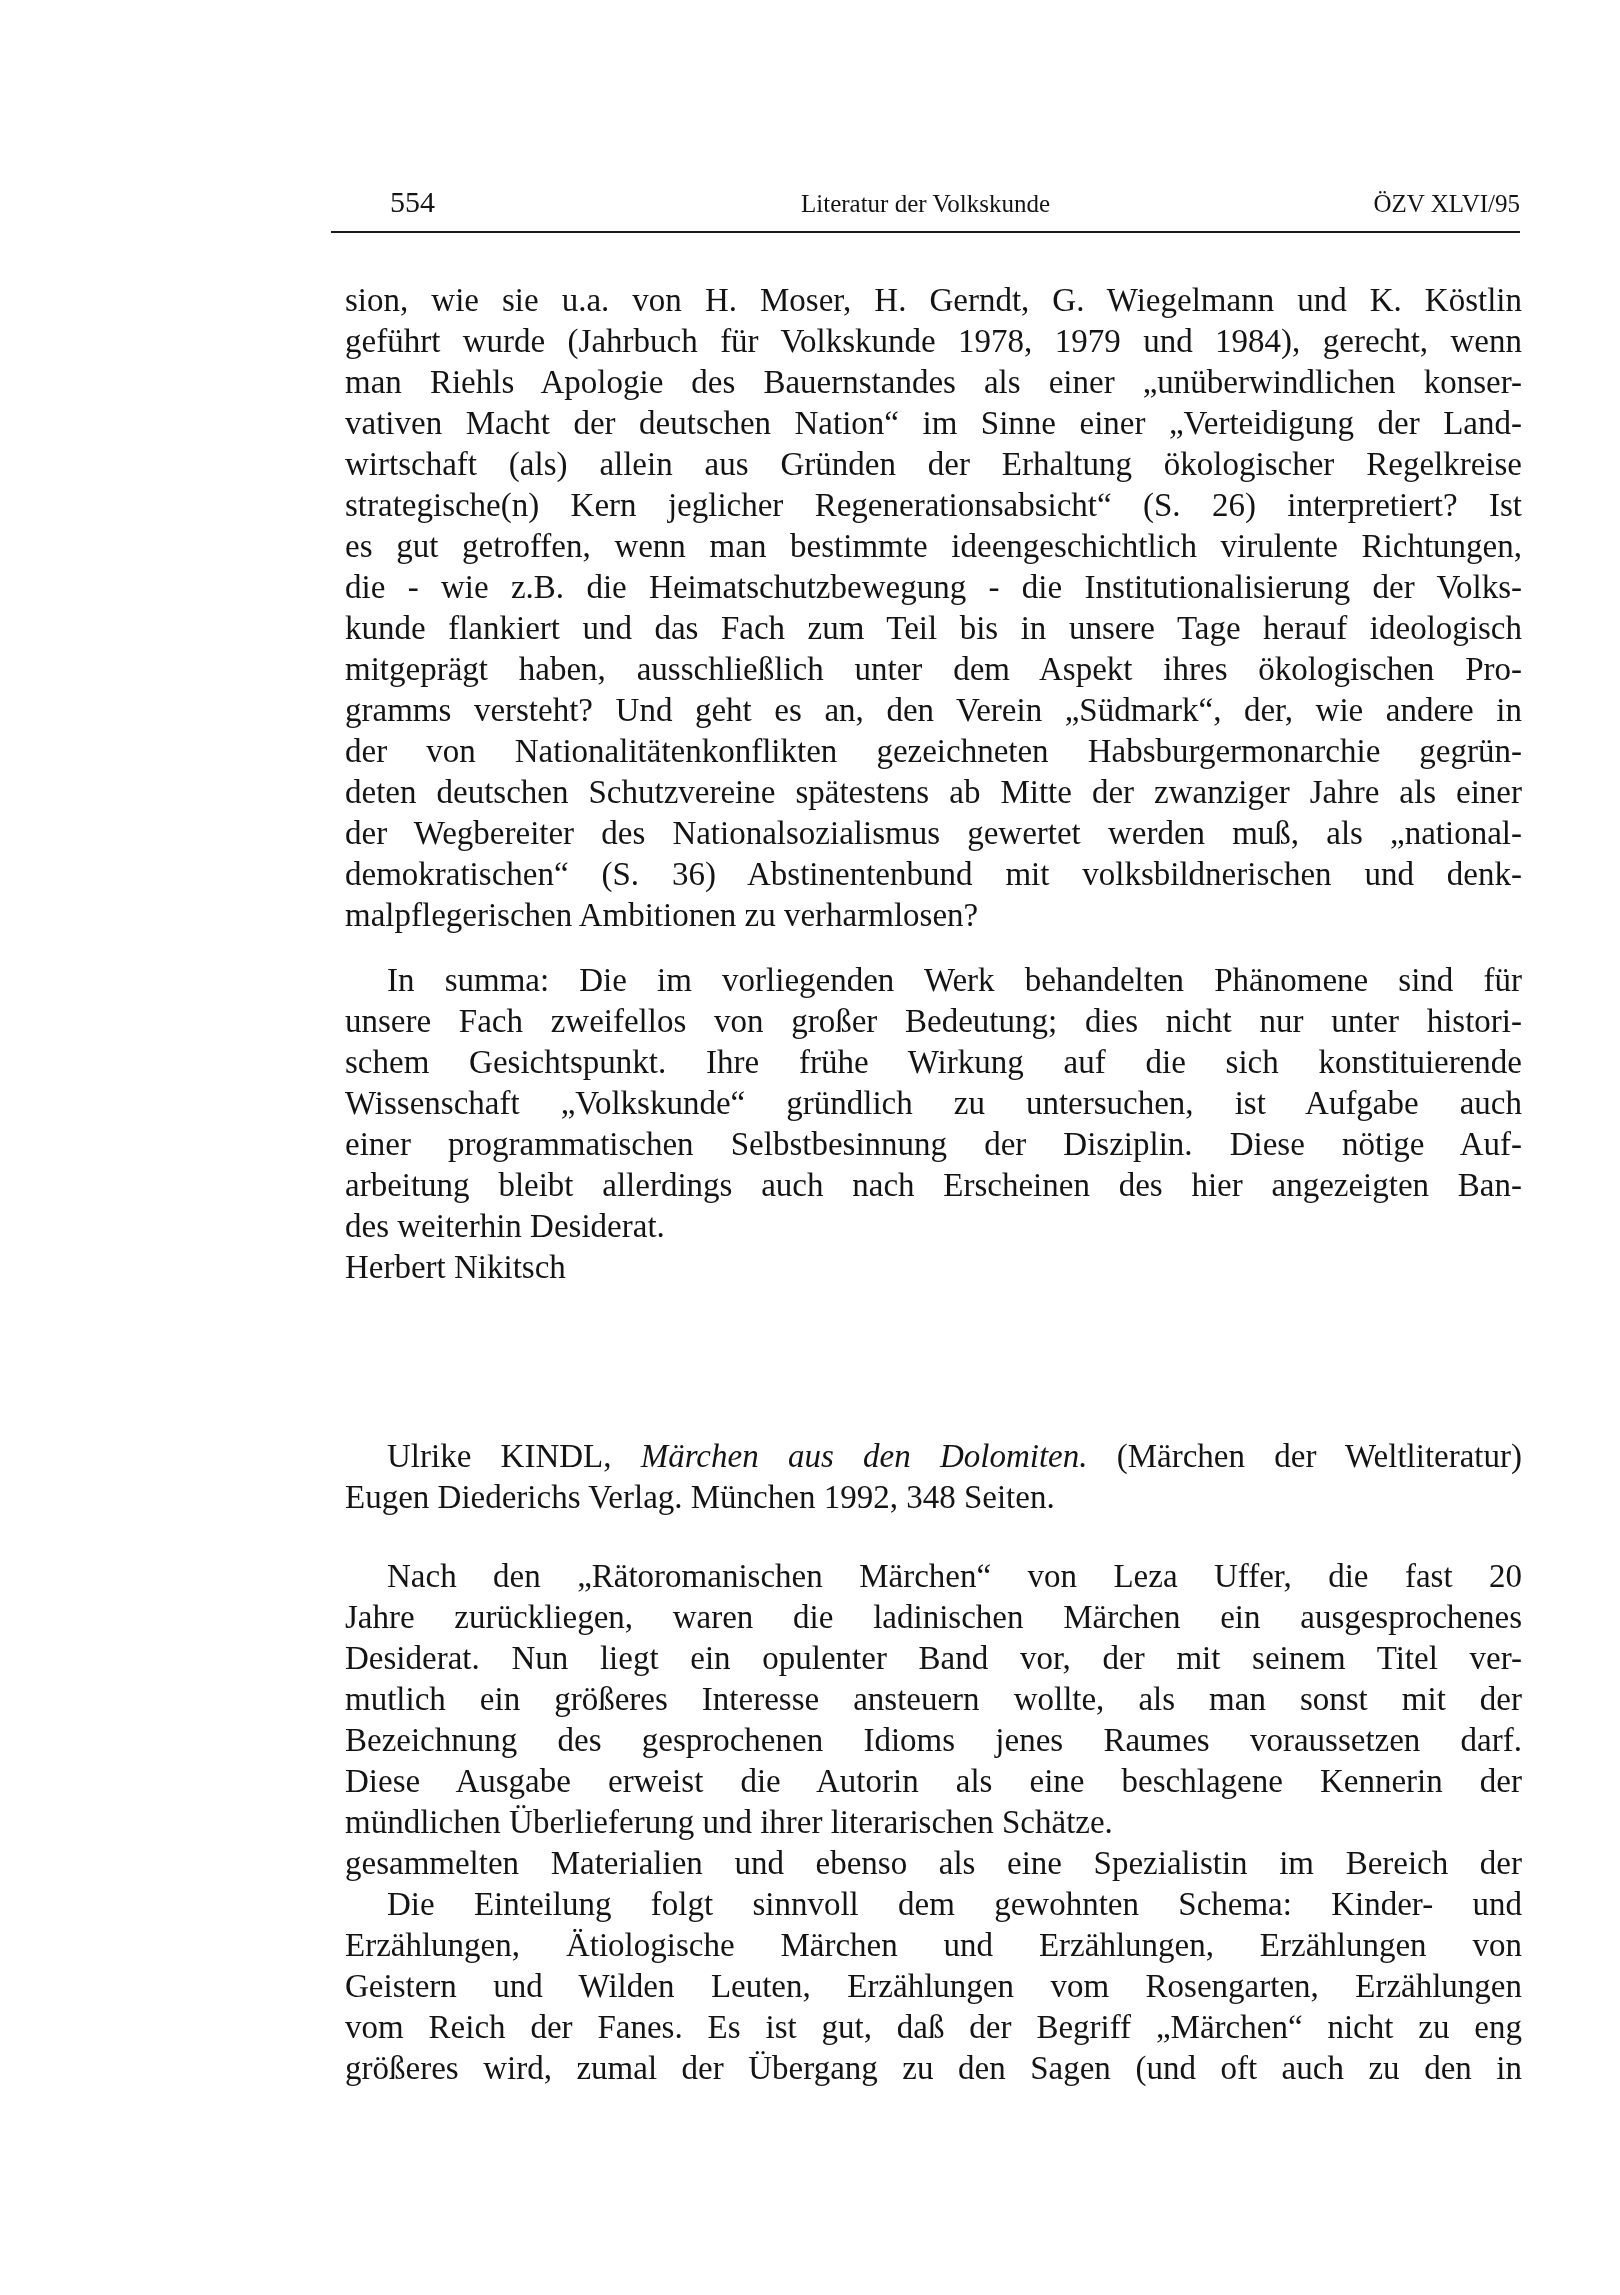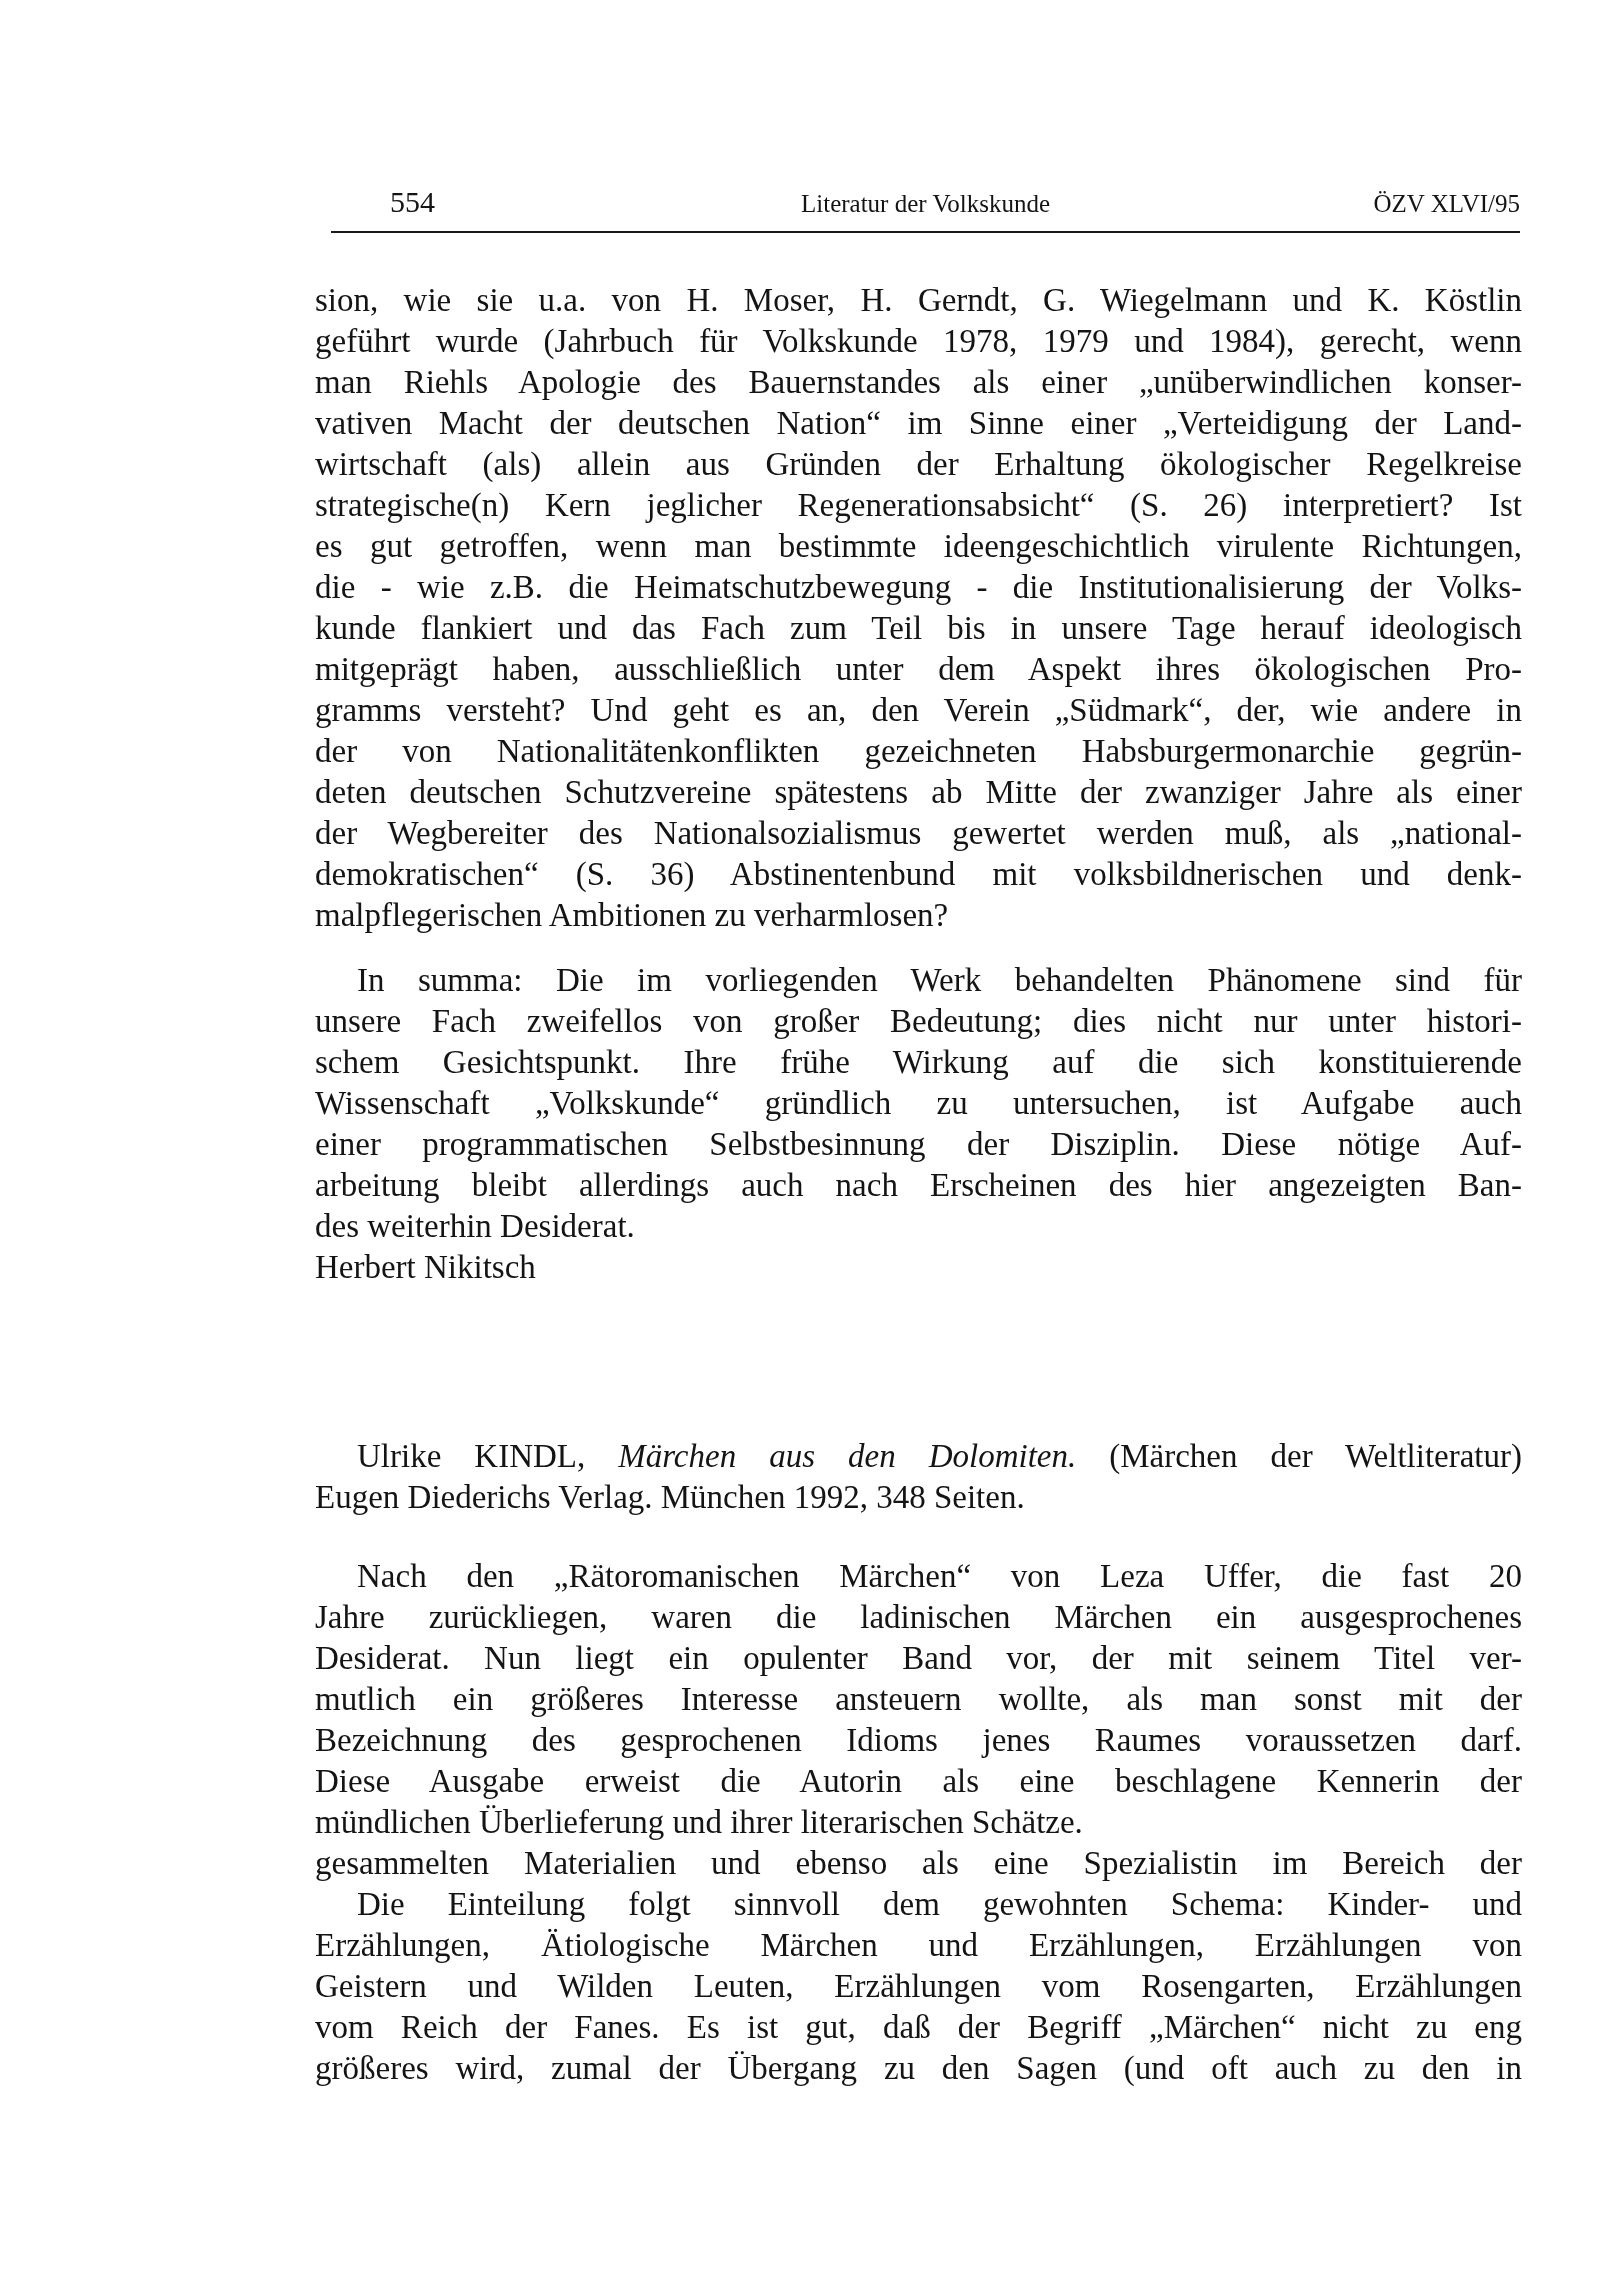--- a/index.html
+++ b/index.html
@@ -18,21 +18,21 @@
     .rh-vol { position: absolute; right: 0; top: 4.9px; font-size: 25px; margin-left: 48px; }
     .rule {
       position: absolute; left: 331px; top: 231px; width: 1189px; height: 2.4px;
       background: #1a1a1a;
     }
     .body-text {
       position: absolute; left: 315px; width: 1207px;
       font-size: 33px; line-height: 41px; text-align: justify;
       text-align-last: auto;
     }
-    .line { display: block; text-align: justify; text-align-last: justify; white-space: nowrap; height: 41px; }
+    .line { display: block; text-align: justify; text-align-last: justify; white-space: nowrap; height: 41px; margin-left: 30px; }
     .line.last { text-align-last: left; }
     .indent { padding-left: 42px; }
     .signature { text-align: right; }
     .block1 { top: 280px; }
     .block2 { top: 960px; }
     .review-head { position: absolute; left: 315px; top: 1436px; width: 1207px; font-size: 33px; line-height: 41px; }
     .block3 { top: 1556px; }
     .block4 { top: 1884px; }
     em { font-style: italic; }
   </style>

